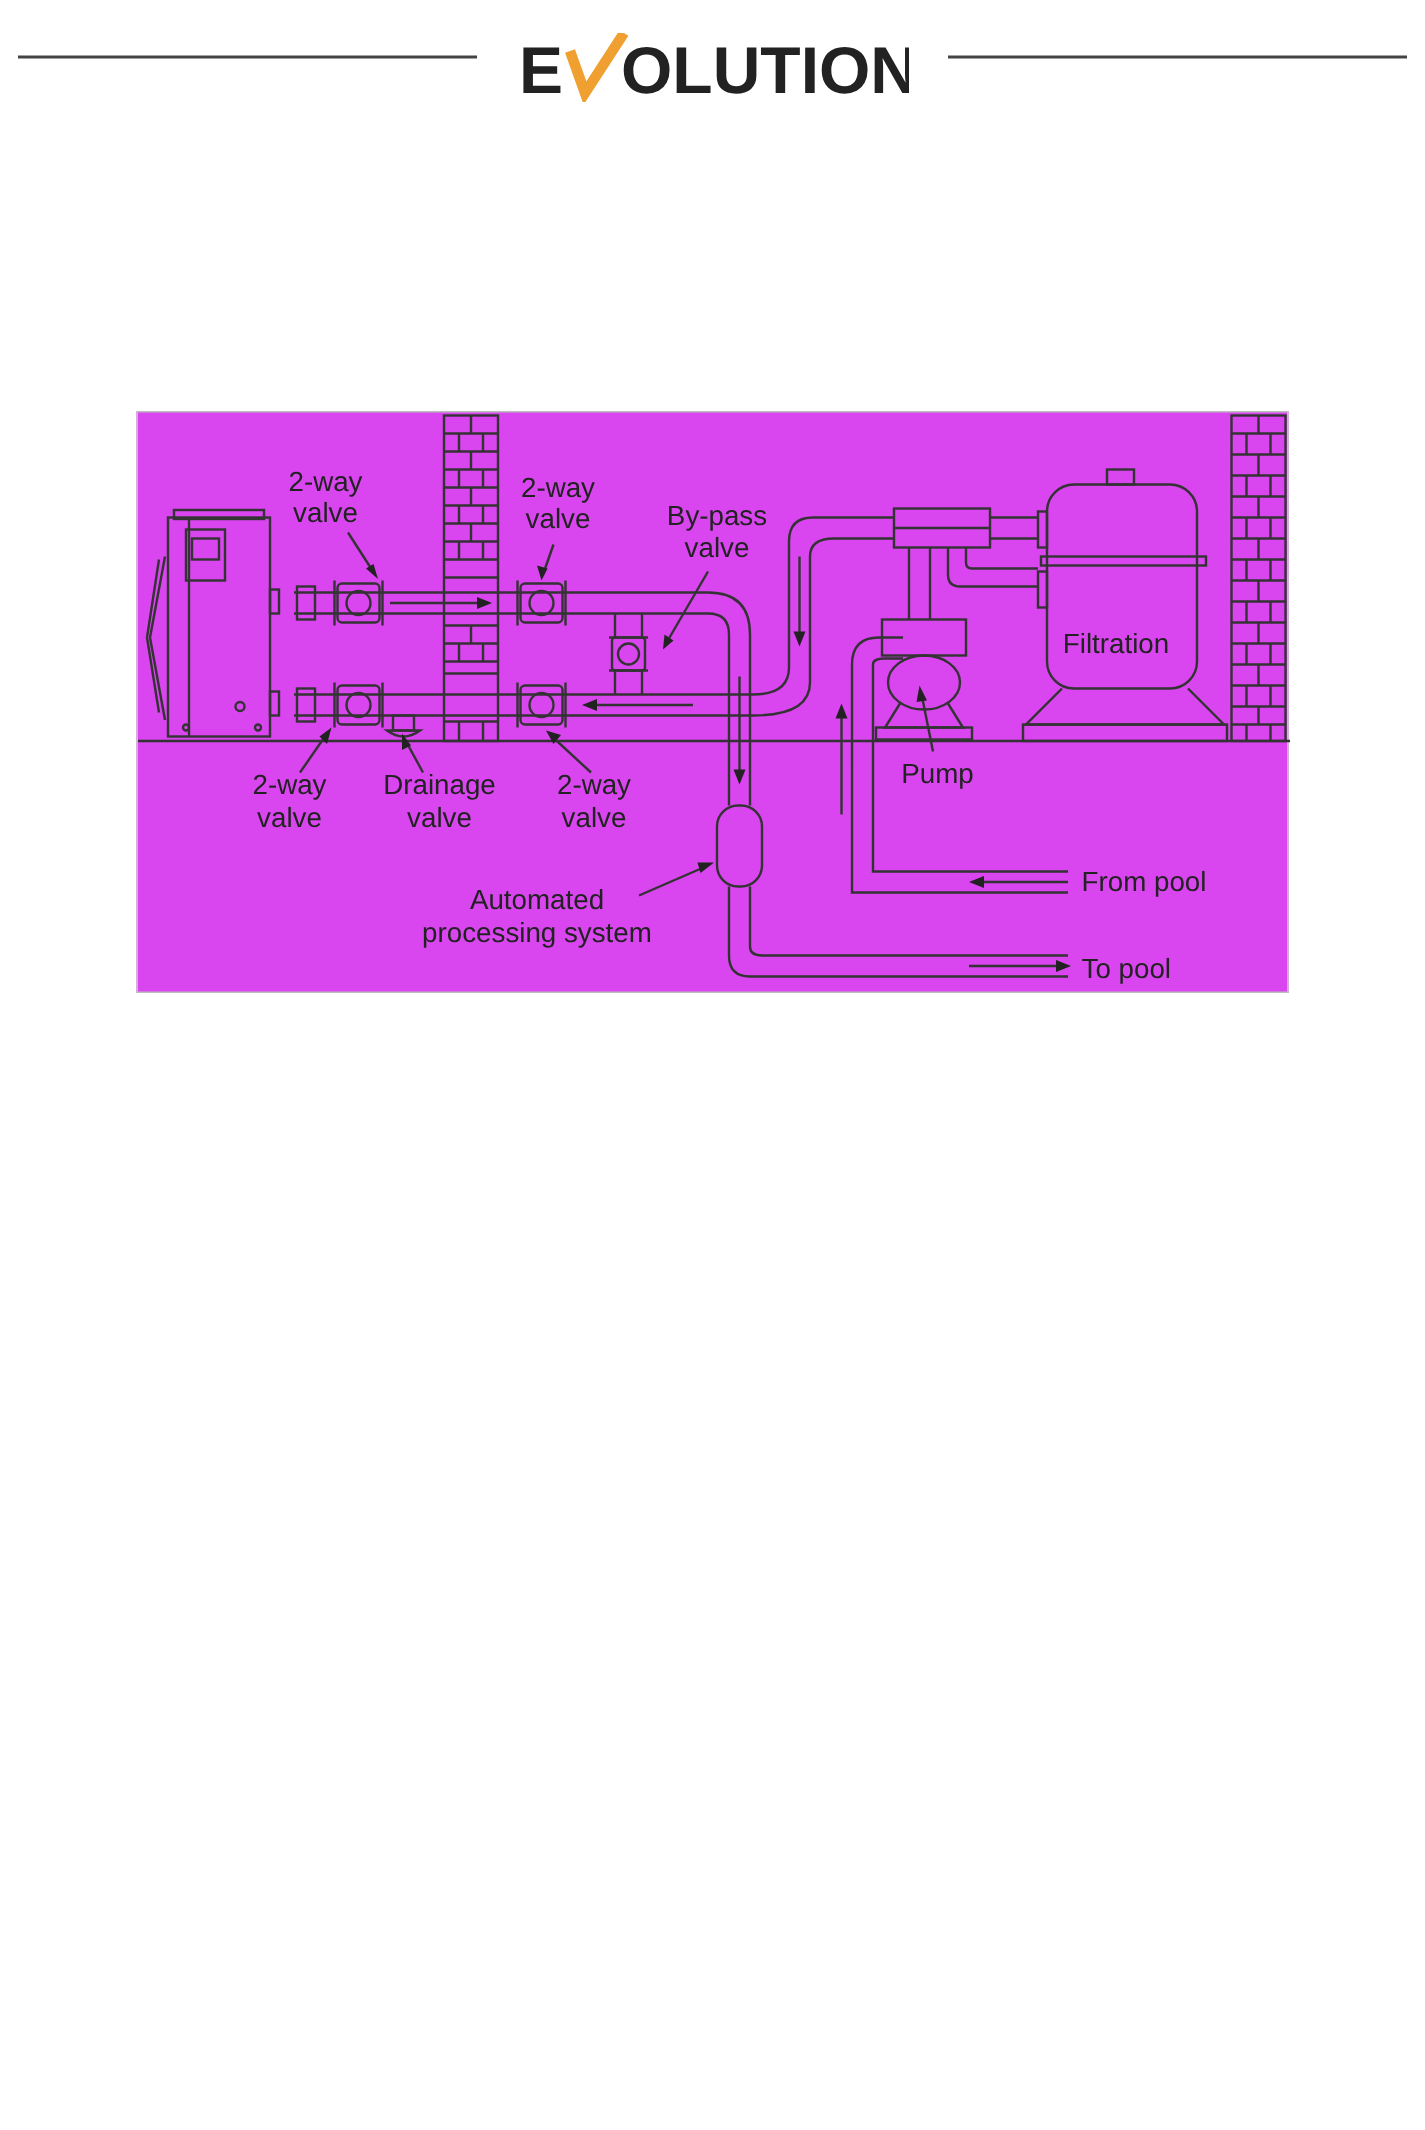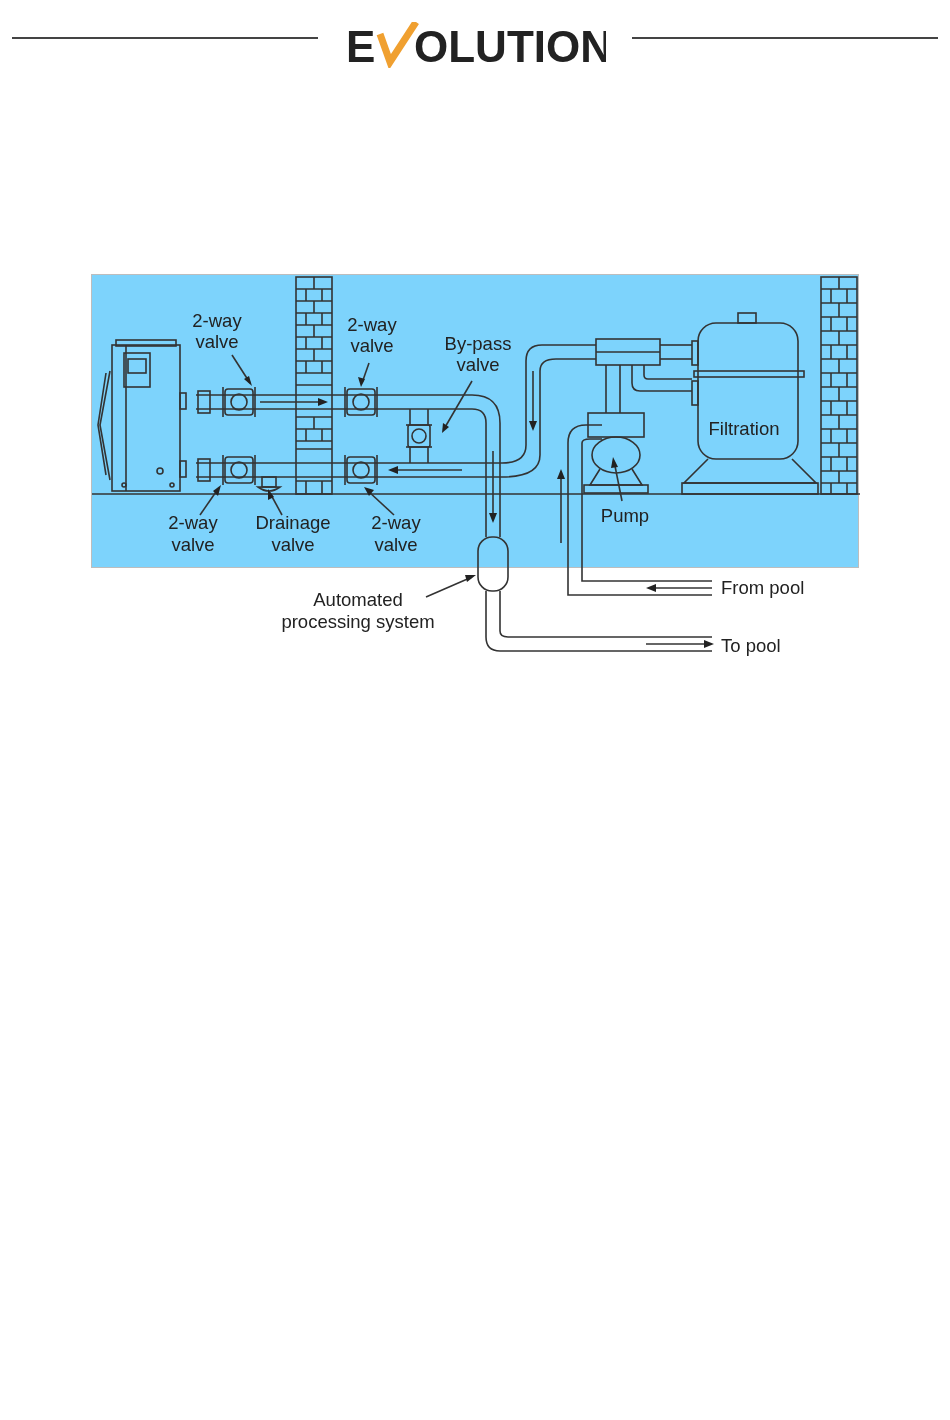--- a/index.html
+++ b/index.html
@@ -1,21 +1,21 @@
 <!DOCTYPE html>
 <html><head>
 <meta charset="utf-8">
 <style>
   html, body { margin: 0; padding: 0; background: #ffffff; }
   body { width: 950px; height: 1420px; position: relative; overflow: hidden; font-family: "Liberation Sans", sans-serif; }
   .hline { position: absolute; top: 37px; height: 1.5px; background: #444; }
   #line-left { left: 12px; width: 306px; }
   #line-right { left: 632px; width: 306px; }
   .logo { position: absolute; left: 346px; top: 22px; width: 260px; height: 46px; }
-  .diagram { position: absolute; left: 91px; top: 274px; width: 768px; height: 294px; border: 1px solid #bdbdbd; box-sizing: border-box; background:#7dd3fc; }
+  .diagram { position: absolute; left: 91px; top: 274px; width: 768px; height: 388px; border: 1px solid #bdbdbd; box-sizing: border-box; background:#d946ef; }
   svg text { font-family: "Liberation Sans", sans-serif; fill: #222; }
 </style>
 </head>
 <body>
 
 <div class="hline" id="line-left"></div>
 <div class="hline" id="line-right"></div>
 
 <svg class="logo" viewBox="0 0 260 46">
   <text x="0" y="40" font-size="44" font-weight="bold" style="font-family:'Liberation Sans',sans-serif;" fill="#111111">E</text>

